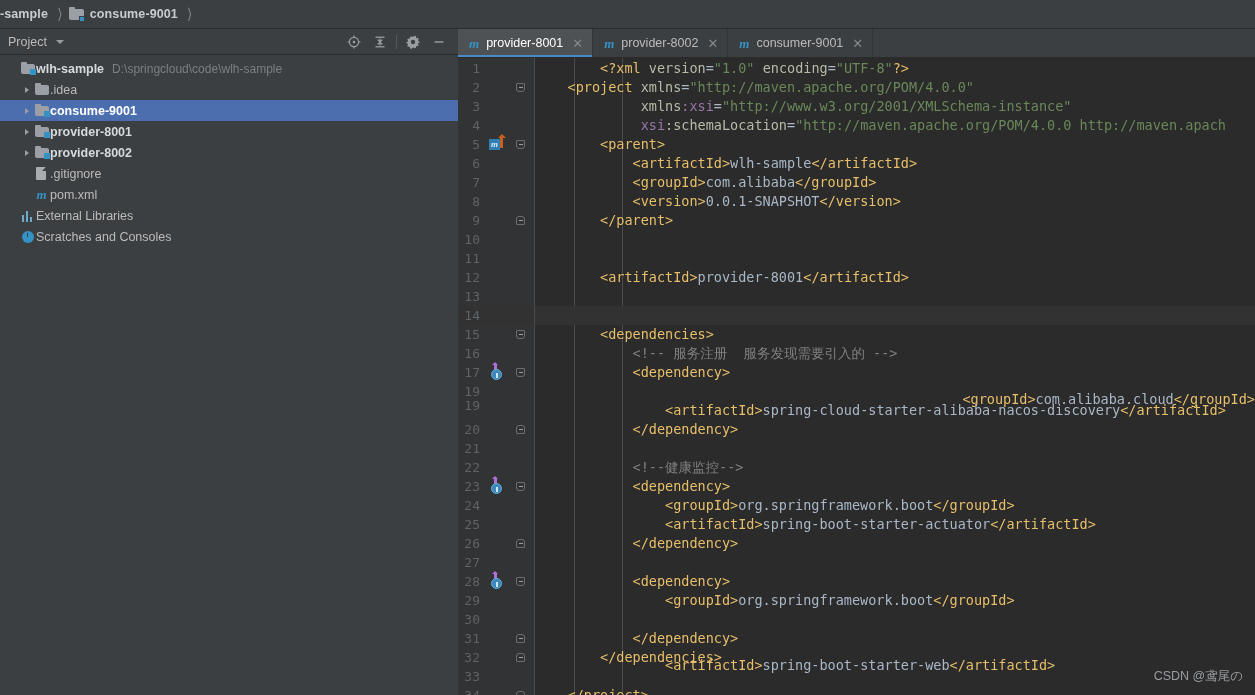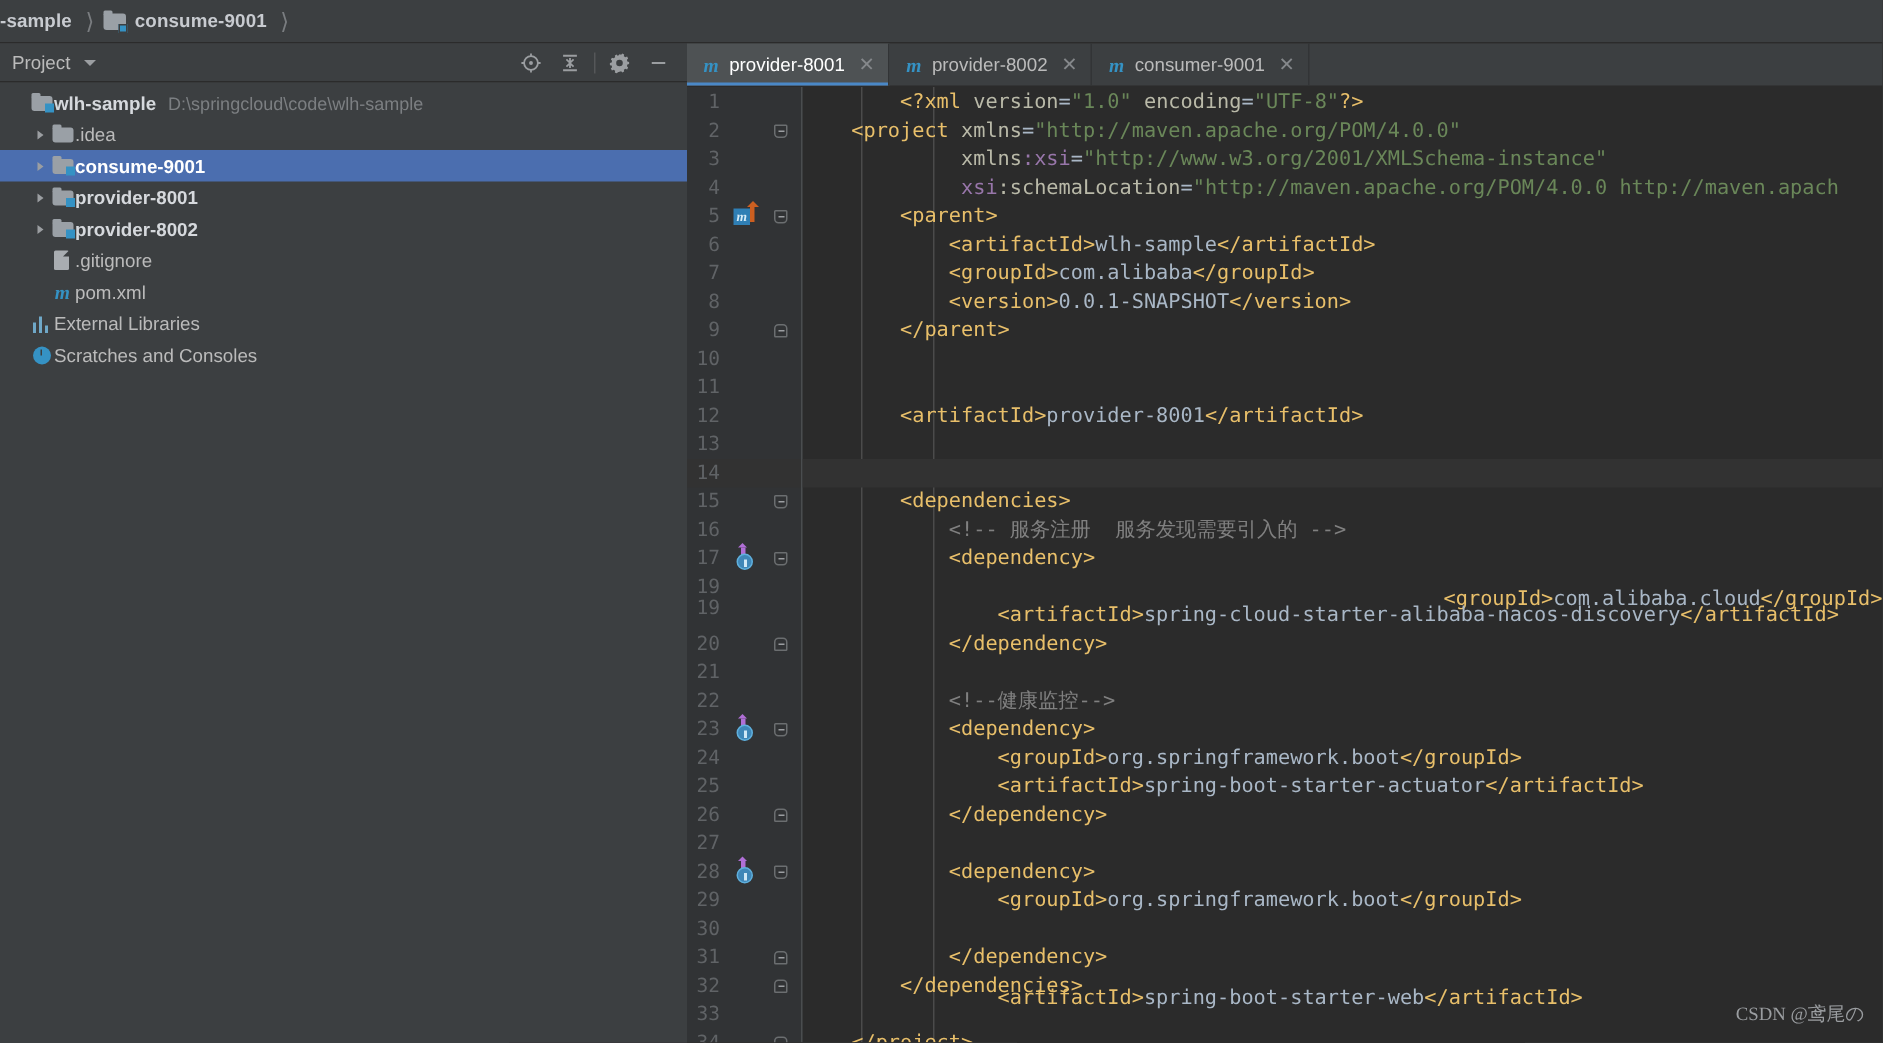--- a/index.html
+++ b/index.html
@@ -220,21 +220,21 @@
   .val  { color: #6a8759; }
   .txtv { color: #a9b7c6; }
   .cmt  { color: #808080; }
   .plain{ color: #a9b7c6; }
 
   
   .iguide { position: absolute; top: 0; bottom: 0; width: 1px; background: #4b4b4b; }
 
   .watermark {
     position: absolute; right: 12px; bottom: 10px;
-    font-size: 12.5px; color: #9a9da0; font-family: Liberation Serif, serif;
+    font-size: 12.5px; color: #9a9da0; font-family: Liberation Sans, sans-serif;
   }
 </style>
 </head>
 <body>
 
 <div id="app">
 
   <div class="crumbbar">
     <div class="crumb">
       <span class="crumb-label">-sample</span>

